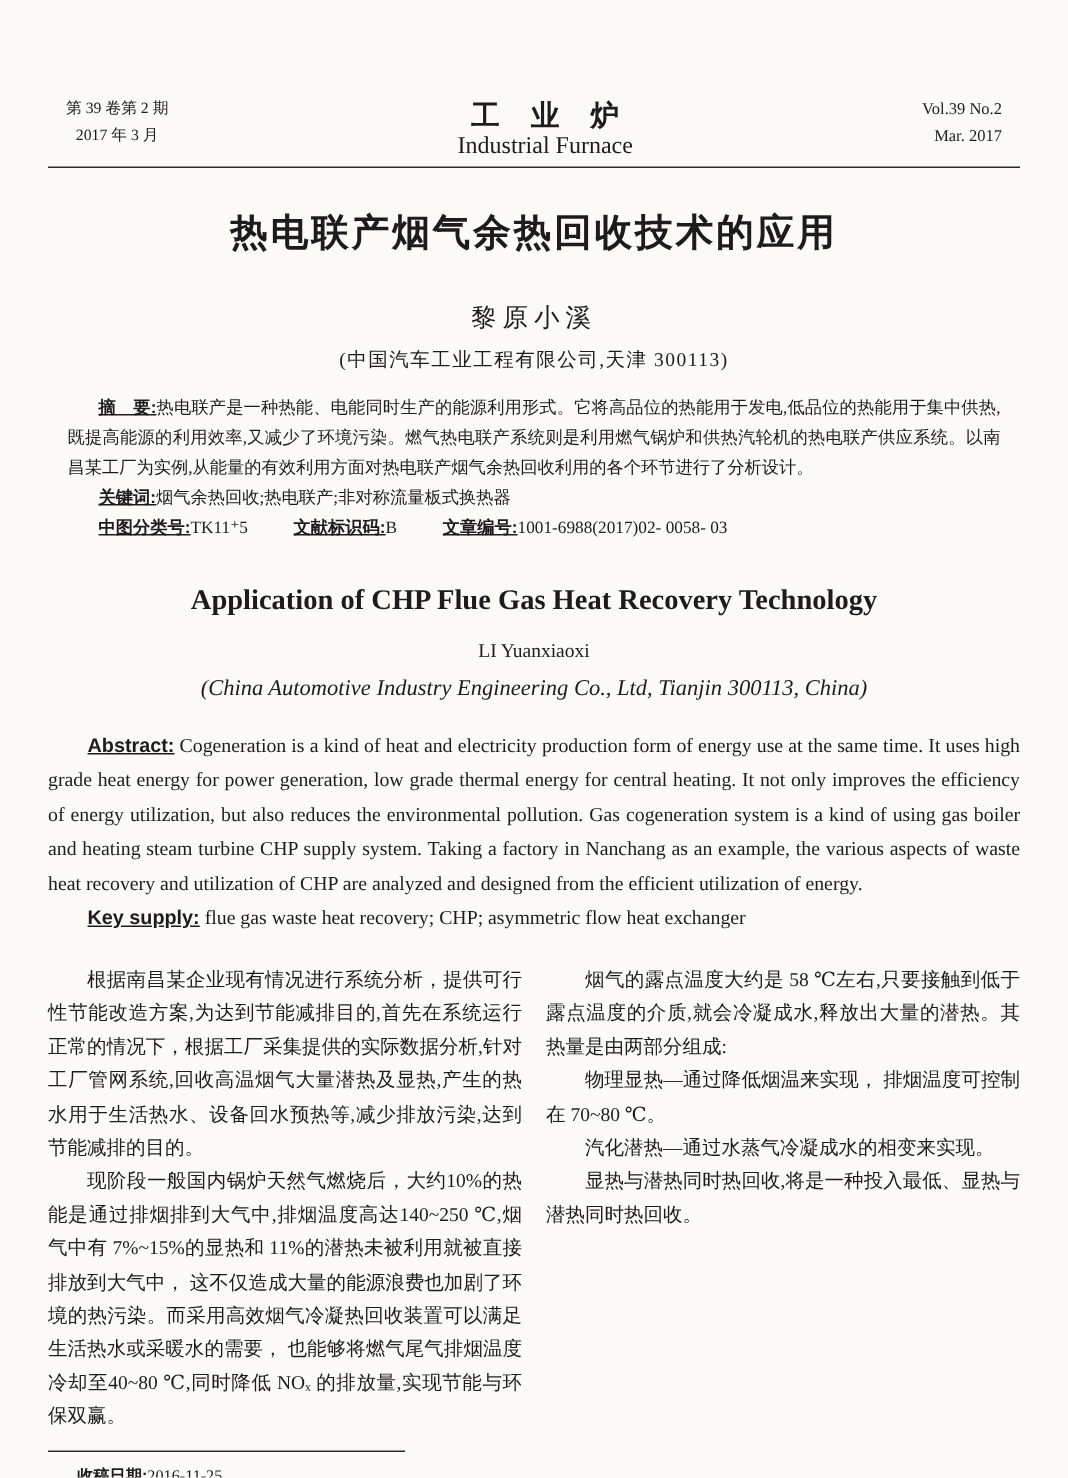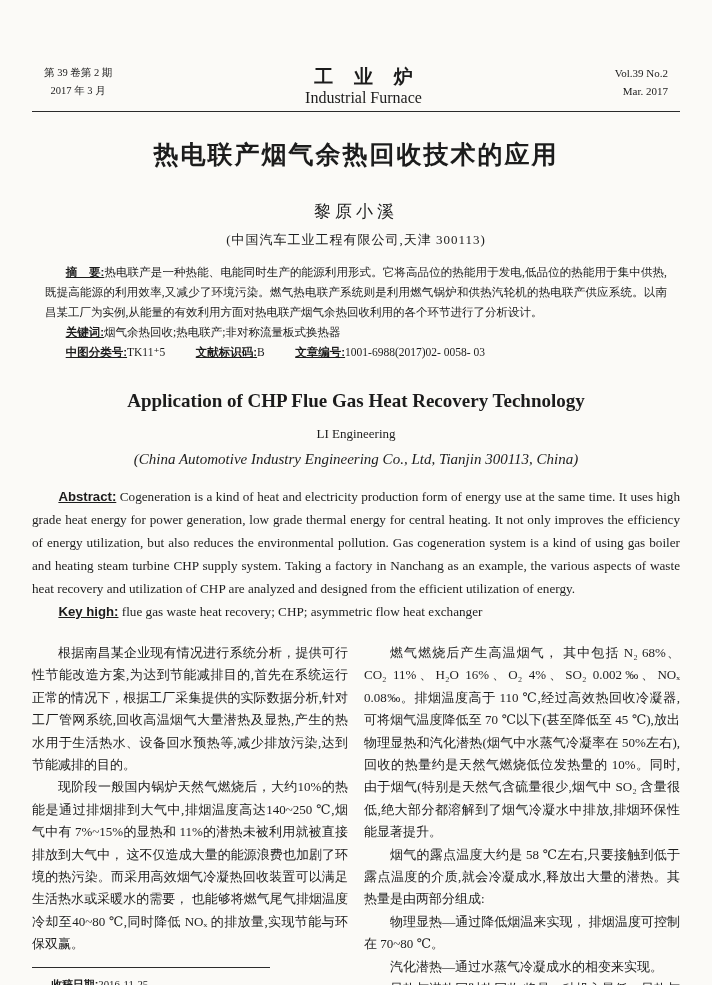--- a/index.html
+++ b/index.html
@@ -90,40 +90,39 @@
     <p class="indent-cn"><span class="blabel">摘　要:</span><span>热电联产是一种热能、电能同时生产的能源利用形式。它将高品位的热能用于发电,低品位的热能用于集中供热,既提高能源的利用效率,又减少了环境污染。燃气热电联产系统则是利用燃气锅炉和供热汽轮机的热电联产供应系统。以南昌某工厂为实例,从能量的有效利用方面对热电联产烟气余热回收利用的各个环节进行了分析设计。</span></p>
     <p class="indent-cn"><span class="blabel">关键词:</span><span>烟气余热回收;热电联产;非对称流量板式换热器</span></p>
     <p class="indent-cn clc-line">
       <span class="clc-item"><span class="blabel">中图分类号:</span><span>TK11⁺5</span></span>
       <span class="clc-item"><span class="blabel">文献标识码:</span><span>B</span></span>
       <span class="clc-item"><span class="blabel">文章编号:</span><span>1001-6988(2017)02- 0058- 03</span></span>
     </p>
   </section>
 
   <h2 class="title-en">Application of CHP Flue Gas Heat Recovery Technology</h2>
-  <div class="author-en">LI Engineering</div>
+  <div class="author-en">LI Yuanxiaoxi</div>
   <div class="affil-en">(China Automotive Industry Engineering Co., Ltd, Tianjin 300113, China)</div>
 
   <section class="abs-en">
     <p><span class="blabel">Abstract:</span><span> Cogeneration is a kind of heat and electricity production form of energy use at the same time. It uses high grade heat energy for power generation, low grade thermal energy for central heating. It not only improves the efficiency of energy utilization, but also reduces the environmental pollution. Gas cogeneration system is a kind of using gas boiler and heating steam turbine CHP supply system. Taking a factory in Nanchang as an example, the various aspects of waste heat recovery and utilization of CHP are analyzed and designed from the efficient utilization of energy.</span></p>
-    <p><span class="blabel">Key high:</span><span> flue gas waste heat recovery; CHP; asymmetric flow heat exchanger</span></p>
+    <p><span class="blabel">Key supply:</span><span> flue gas waste heat recovery; CHP; asymmetric flow heat exchanger</span></p>
   </section>
 
   <section class="columns">
     <div class="col">
       <p>根据南昌某企业现有情况进行系统分析，提供可行性节能改造方案,为达到节能减排目的,首先在系统运行正常的情况下，根据工厂采集提供的实际数据分析,针对工厂管网系统,回收高温烟气大量潜热及显热,产生的热水用于生活热水、设备回水预热等,减少排放污染,达到节能减排的目的。</p>
       <p>现阶段一般国内锅炉天然气燃烧后，大约10%的热能是通过排烟排到大气中,排烟温度高达140~250 ℃,烟气中有 7%~15%的显热和 11%的潜热未被利用就被直接排放到大气中， 这不仅造成大量的能源浪费也加剧了环境的热污染。而采用高效烟气冷凝热回收装置可以满足生活热水或采暖水的需要， 也能够将燃气尾气排烟温度冷却至40~80 ℃,同时降低 NOₓ 的排放量,实现节能与环保双赢。</p>
       <div class="footnote">
         <div class="fn-rule"></div>
         <p class="fn-received"><span class="blabel">收稿日期:</span><span>2016-11-25</span></p>
         <p class="fn-bio"><span class="blabel">作者简介:</span><span>黎原小溪(1982—),女,工程师,主要从事动力工程设计工作.</span></p>
       </div>
     </div>
     <div class="col">
-      <p>燃气燃烧后产生高温烟气， 其中包括 N₂ 68%、CO₂ 11%、H₂O 16%、O₂ 4%、SO₂ 0.002‰、NOₓ 0.08‰。排烟温度高于 110 ℃,经过高效热回收冷凝器,可将烟气温度降低至 70 ℃以下(甚至降低至 45 ℃),放出物理显热和汽化潜热(烟气中水蒸气冷凝率在 50%左右),回收的热量约是天然气燃烧低位发热量的 10%。同时,由于烟气(特别是天然气含硫量很少,烟气中 SO₂ 含量很低,绝大部分都溶解到了烟气冷凝水中排放,排烟环保性能显著提升。</p>
       <p>烟气的露点温度大约是 58 ℃左右,只要接触到低于露点温度的介质,就会冷凝成水,释放出大量的潜热。其热量是由两部分组成:</p>
       <p>物理显热—通过降低烟温来实现， 排烟温度可控制在 70~80 ℃。</p>
       <p>汽化潜热—通过水蒸气冷凝成水的相变来实现。</p>
       <p>显热与潜热同时热回收,将是一种投入最低、显热与潜热同时热回收。</p>
     </div>
   </section>
 
 </div>
 
 </body></html>

